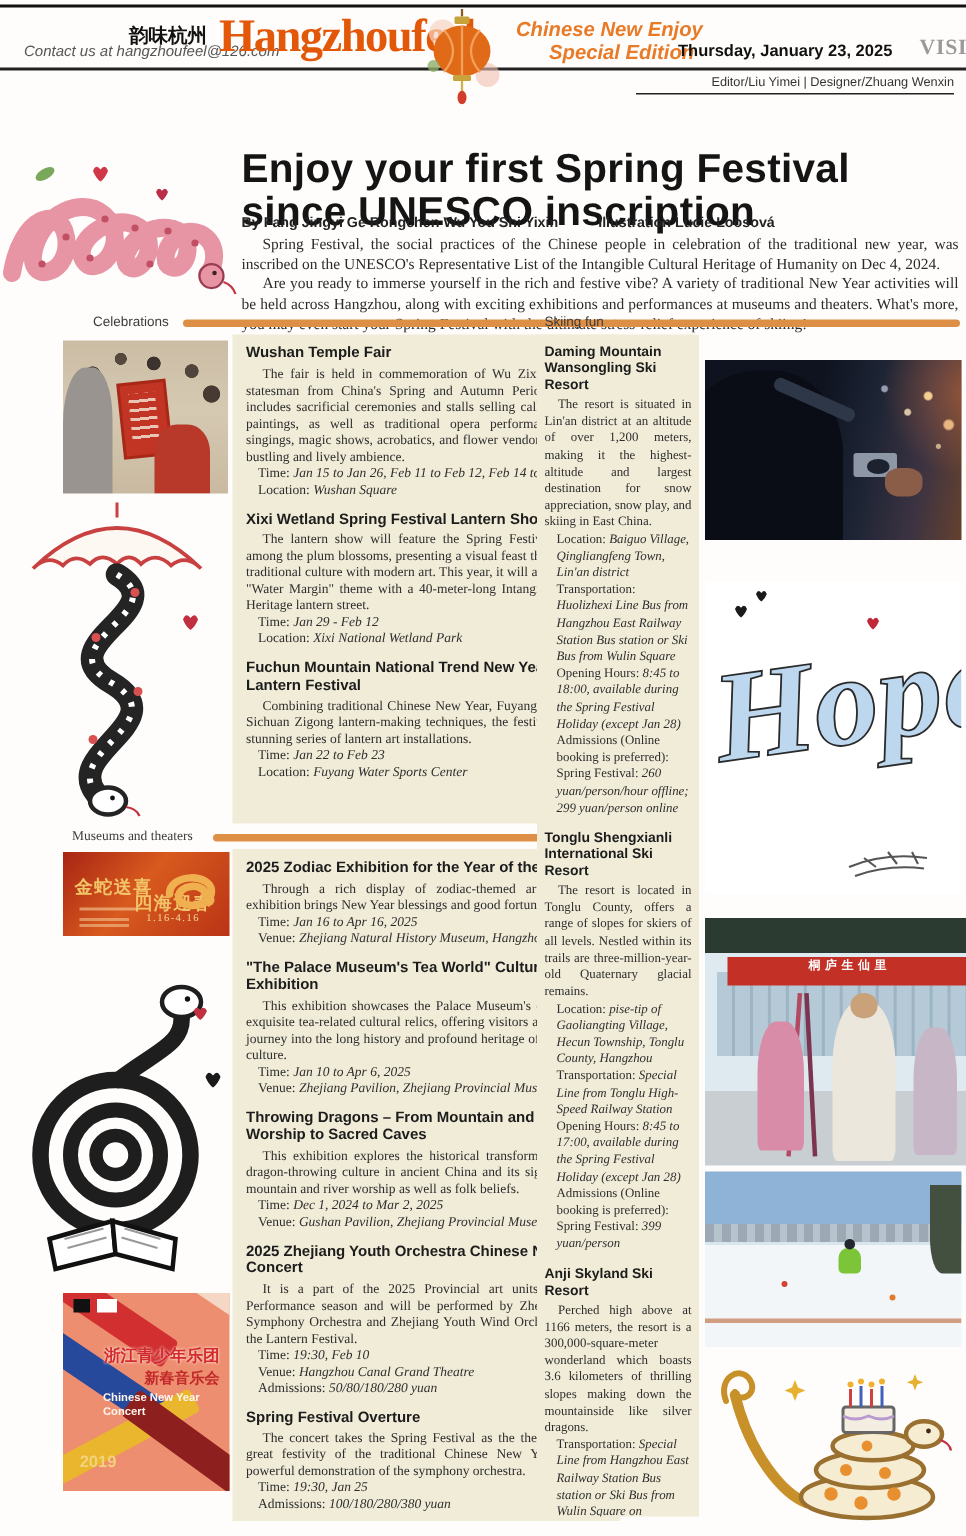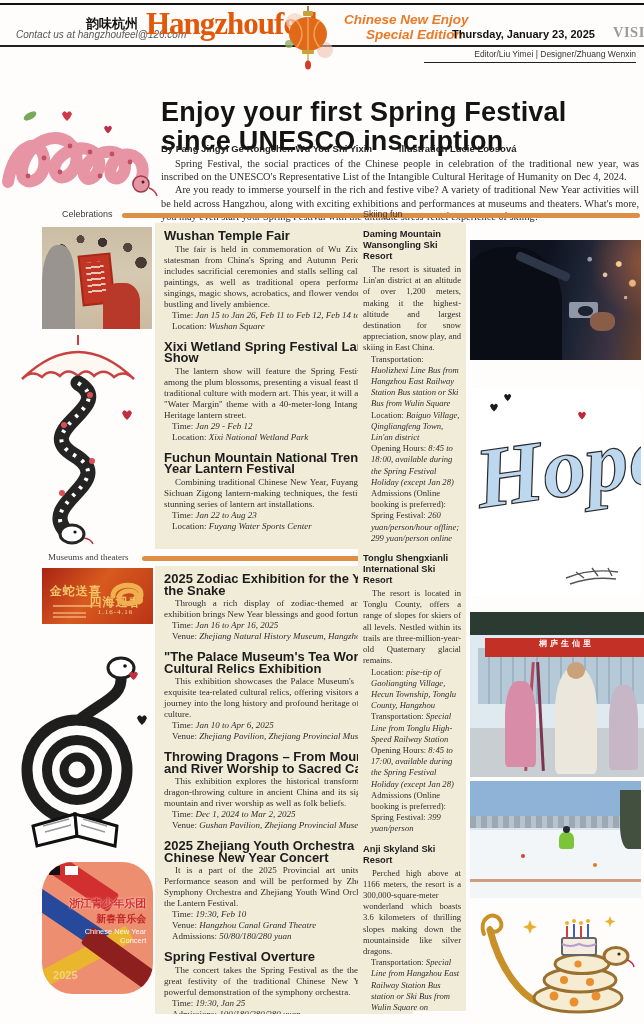--- a/index.html
+++ b/index.html
@@ -36,21 +36,21 @@
   .sec-bar{height:4.5px;background:#dd8f45;border-radius:3px;}
 
   
   .beige{background:#f1ecd8;}
   .col{overflow:hidden;box-sizing:border-box;}
   .article{margin:0 0 9px 0;}
   .a-title{margin:0 0 2px 0;font-family:"Liberation Sans",sans-serif;font-weight:bold;color:#1c1c1c;}
   .a-body{margin:0;text-align:justify;}
   .a-meta{margin:0;padding-left:8px;}
   .m-value{font-style:italic;}
-  .mid .a-title{font-size:13px;line-height:11.5px;}
+  .mid .a-title{font-size:10px;line-height:11.5px;}
   .mid .a-body,.mid .a-meta{font-size:9px;line-height:11px;}
   .mid .a-body{text-indent:11px;}
   .ski .a-title{font-size:9.3px;line-height:11px;}
   .ski .a-body,.ski .a-meta{font-size:8.6px;line-height:11.2px;}
   .ski .a-body{text-indent:9px;}
 
   
   .ph{overflow:hidden;}
   .temple-photo{background:
      radial-gradient(circle 9px at 18% 22%, #4a3f38 0 55%, transparent 60%),
@@ -105,33 +105,33 @@
   .slope-fence{left:0;top:84%;width:100%;height:3px;background:#b9632f;opacity:.6;}
 
   .zodiac-poster{background:linear-gradient(130deg,#a82414 0%,#d85a1e 45%,#b93416 100%);color:#f2c468;}
   .zp-t1{left:7%;top:26%;font-size:12px;font-weight:bold;letter-spacing:1px;}
   .zp-t2{left:14%;top:46%;font-size:12px;font-weight:bold;letter-spacing:1px;margin-left:32px;}
   .zp-date{left:50%;top:72%;font-size:7px;color:#f6d89a;letter-spacing:1px;}
   .zp-sub{left:10%;top:66%;width:34%;height:2px;background:rgba(255,230,180,.5);}
   .zp-sub2{left:10%;top:78%;width:30%;height:8px;
      background:repeating-linear-gradient(180deg,rgba(255,230,180,.45) 0 2px,transparent 2px 4px);}
 
-  .concert-poster{background:#ee8e70;border-radius:31px;}
+  .concert-poster{background:#ee8e70;}
   .ribbon{position:absolute;border-radius:3px;}
   .cp-r1{left:-18%;top:2%;width:90%;height:16%;background:#d23030;transform:rotate(34deg);}
   .cp-r2{left:-24%;top:36%;width:100%;height:15%;background:#27499c;transform:rotate(34deg);}
   .cp-r3{left:-10%;top:66%;width:95%;height:13%;background:#e9b62e;transform:rotate(-28deg);}
   .cp-r4{left:30%;top:74%;width:110%;height:16%;background:#8e1f1f;transform:rotate(36deg);}
   .cp-r5{left:40%;top:-8%;width:90%;height:10%;background:#f4d7c4;transform:rotate(34deg);}
   .cp-logos{left:6%;top:3%;width:26%;height:7%;background:
      linear-gradient(90deg,#111 0 38%,transparent 38% 55%,#fff 55% 100%);}
   .cp-t1{right:6%;top:26%;font-size:11px;font-weight:bold;color:#d42a2a;text-shadow:0 0 2px #fff;}
   .cp-t2{right:6%;top:38%;font-size:10px;font-weight:bold;color:#c22a2a;}
-  .cp-t3{right:6%;top:49%;width:70%;text-align:right;font-family:"Liberation Sans",sans-serif;
-         font-size:7.5px;font-weight:normal;color:#fdf6ee;line-height:9px;}
+  .cp-t3{right:6%;top:49%;width:70%;text-align:left;font-family:"Liberation Sans",sans-serif;
+         font-size:7.5px;font-weight:bold;color:#fdf6ee;line-height:9px;}
   .cp-year{left:10%;bottom:10%;font-family:"Liberation Sans",sans-serif;font-size:11px;font-weight:bold;color:#f3d27c;}
 
   .hope-box{background:#fff;}
 </style>
 </head>
 <body>
 
 <div class="page">
 
   <div class="abs topline"></div>
@@ -251,21 +251,21 @@
   <div class="abs ph concert-poster" style="left:42px;top:862px;width:111px;height:132px;">
     <div class="ribbon cp-r5"></div>
     <div class="ribbon cp-r1"></div>
     <div class="ribbon cp-r2"></div>
     <div class="ribbon cp-r3"></div>
     <div class="ribbon cp-r4"></div>
     <div class="abs cp-logos"></div>
     <span class="abs cp-t1">浙江青少年乐团</span>
     <span class="abs cp-t2">新春音乐会</span>
     <span class="abs cp-t3">Chinese New Year Concert</span>
-    <span class="abs cp-year">2025</span>
+    <span class="abs cp-year">2019</span>
   </div>
 
   <div class="abs col beige mid" style="left:155px;top:223px;width:258px;height:326px;padding:7px 9px;">
 
       <article class="article">
         <h3 class="a-title">Wushan Temple Fair</h3>
         <p class="a-body">The fair is held in commemoration of Wu Zixu, a famous statesman from China's Spring and Autumn Period. The fair includes sacrificial ceremonies and stalls selling calligraphy and paintings, as well as traditional opera performances, street singings, magic shows, acrobatics, and flower vendors, creating a bustling and lively ambience.</p>
         <div>
 
             <p class="a-meta"><span class="m-label">Time:</span> <span class="m-value">Jan 15 to Jan 26, Feb 11 to Feb 12, Feb 14 to Feb 16</span></p>
@@ -283,21 +283,21 @@
 
             <p class="a-meta"><span class="m-label">Location:</span> <span class="m-value">Xixi National Wetland Park</span></p>
           </div>
       </article>
 
       <article class="article">
         <h3 class="a-title">Fuchun Mountain National Trend New Year Lantern Festival</h3>
         <p class="a-body">Combining traditional Chinese New Year, Fuyang culture, and Sichuan Zigong lantern-making techniques, the festival creates a stunning series of lantern art installations.</p>
         <div>
 
-            <p class="a-meta"><span class="m-label">Time:</span> <span class="m-value">Jan 22 to Aug 23</span></p>
+            <p class="a-meta"><span class="m-label">Time:</span> <span class="m-value">Jan 22 to Feb 23</span></p>
 
             <p class="a-meta"><span class="m-label">Location:</span> <span class="m-value">Fuyang Water Sports Center</span></p>
           </div>
       </article>
     </div>
 
   <div class="abs col beige mid" style="left:155px;top:566px;width:258px;height:448px;padding:7px 9px;">
 
       <article class="article">
         <h3 class="a-title">2025 Zodiac Exhibition for the Year of the Snake</h3>
@@ -358,23 +358,23 @@
       </article>
     </div>
 
   <div class="abs col beige ski" style="left:358px;top:223px;width:108px;height:788px;padding:6px 5px;">
 
       <article class="article">
         <h3 class="a-title">Daming Mountain Wansongling Ski Resort</h3>
         <p class="a-body">The resort is situated in Lin'an district at an altitude of over 1,200 meters, making it the highest-altitude and largest destination for snow appreciation, snow play, and skiing in East China.</p>
         <div>
 
+            <p class="a-meta"><span class="m-label">Location:</span> <span class="m-value">Baiguo Village, Qingliangfeng Town, Lin'an district</span></p>
+
             <p class="a-meta"><span class="m-label">Transportation:</span> <span class="m-value">Huolizhexi Line Bus from Hangzhou East Railway Station Bus station or Ski Bus from Wulin Square</span></p>
-
-            <p class="a-meta"><span class="m-label">Location:</span> <span class="m-value">Baiguo Village, Qingliangfeng Town, Lin'an district</span></p>
 
             <p class="a-meta"><span class="m-label">Opening Hours:</span> <span class="m-value">8:45 to 18:00, available during the Spring Festival Holiday (except Jan 28)</span></p>
 
             <p class="a-meta"><span class="m-label">Admissions (Online booking is preferred):</span> <span class="m-value"></span></p>
 
             <p class="a-meta"><span class="m-label">Spring Festival:</span> <span class="m-value">260 yuan/person/hour offline; 299 yuan/person online</span></p>
           </div>
       </article>
 
       <article class="article">

